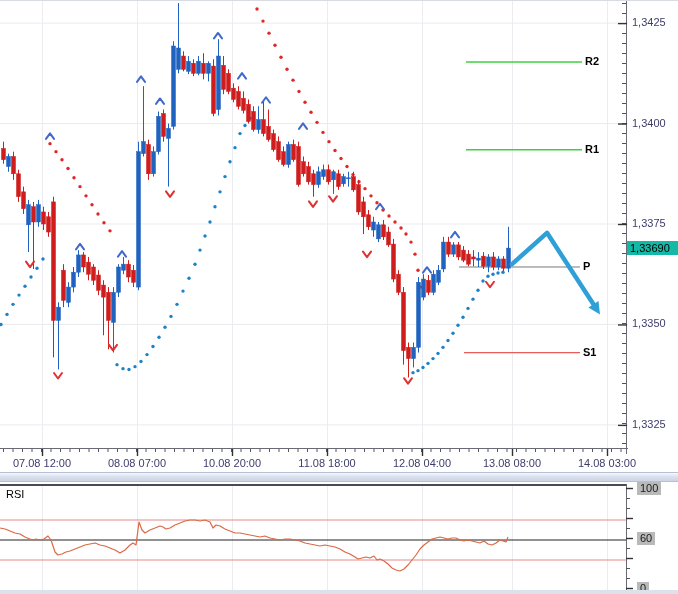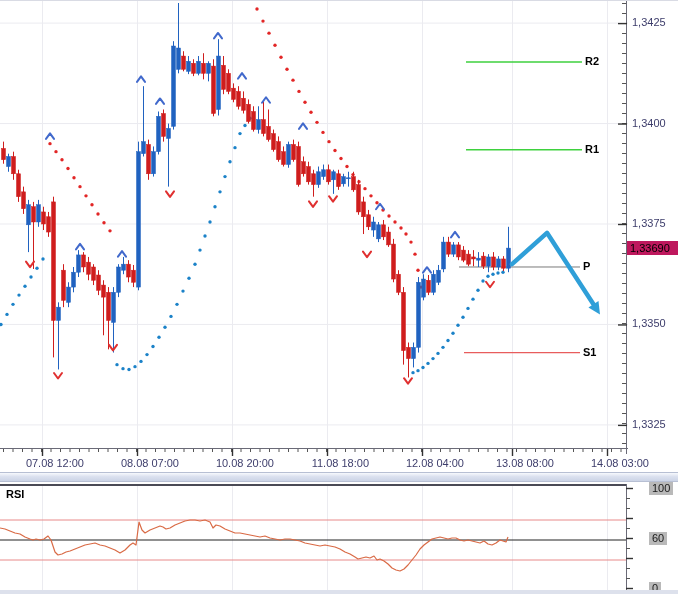--- a/index.html
+++ b/index.html
@@ -6,25 +6,25 @@
   #screen{position:relative;width:678px;height:594px;background:#fff;overflow:hidden;
           font-family:"Liberation Sans",sans-serif;border-top:1px solid #d9dbe4;box-sizing:border-box;}
   #main-chart{position:absolute;left:0;top:0;width:628px;height:447px;background:#fff;}
   #main-svg{position:absolute;left:0;top:0;}
   #rsi-panel{position:absolute;left:0;top:483px;width:626px;height:105px;background:#fff;border-top:2px solid #4a4a55;box-sizing:content-box;}
   #rsi-svg{position:absolute;left:0;top:0;}
   #deco-svg{position:absolute;left:0;top:0;pointer-events:none;}
   .pa-label{position:absolute;left:632px;font-size:11px;color:#3d3d6b;white-space:nowrap;}
   .price-tag{position:absolute;left:627px;top:0;min-width:47px;background:#55b9f2;color:#000;
              font-size:11px;padding:1px 2px 1px 3px;white-space:nowrap;}
-  .time-label{position:absolute;top:456px;width:84px;text-align:right;font-size:11px;color:#3d3d6b;white-space:nowrap;}
+  .time-label{position:absolute;top:456px;width:84px;text-align:center;font-size:11px;color:#3d3d6b;white-space:nowrap;}
   .piv-label{position:absolute;font-size:11px;font-weight:bold;color:#000;white-space:nowrap;}
-  #rsi-title{position:absolute;left:6px;top:487px;font-size:11px;font-weight:bold;color:#000;}
+  #rsi-title{position:absolute;left:6px;top:487px;font-size:11px;font-weight:normal;color:#000;}
   .rsi-badge{position:absolute;left:637px;font-size:11px;line-height:13px;padding:0 3px;color:#000;}
-  .rsi-badge.gray{background:#b9b9b9;color:#1a1a1a;margin-left:12px;}
+  .rsi-badge.gray{background:#b9b9b9;color:#1a1a1a;}
   .rsi-badge.red{background:#fca5a5;color:#6d0606;margin-left:44px;}
   #scrollstrip{position:absolute;left:0;top:471px;width:678px;height:10px;
                background:linear-gradient(#f7f9fd,#dbe1ef 45%,#ccd4e6);
                border-top:1px solid #b7bfd3;border-bottom:1px solid #b7bfd3;box-sizing:border-box;}
   #bottom-strip{position:absolute;left:0;top:589px;width:678px;height:5px;background:#dde1ec;}
 </style>
 </head>
 <body>
 
 <div id="screen">
@@ -388,21 +388,21 @@
     <span class="piv-label" style="left: 585px; top: 141.665px;">R1</span>
     <span class="piv-label" style="left: 583px; top: 258.99px;">P</span>
     <span class="piv-label" style="left: 583px; top: 344.573px;">S1</span>
   </div>
 
   <div class="pa-label" style="top: 15.0989px;">1,3425</div>
   <div class="pa-label" style="top: 115.548px;">1,3400</div>
   <div class="pa-label" style="top: 215.998px;">1,3375</div>
   <div class="pa-label" style="top: 316.447px;">1,3350</div>
   <div class="pa-label" style="top: 416.897px;">1,3325</div>
-  <div class="price-tag" style="top: 240.106px; background: #be185d;">1,33690</div>
+  <div class="price-tag" style="top: 240.106px; background: #14b8a6;">1,33690</div>
 
   <div class="time-label" style="left: 0px;">07.08 12:00</div>
   <div class="time-label" style="left: 95px;">08.08 07:00</div>
   <div class="time-label" style="left: 190px;">10.08 20:00</div>
   <div class="time-label" style="left: 285px;">11.08 18:00</div>
   <div class="time-label" style="left: 380px;">12.08 04:00</div>
   <div class="time-label" style="left: 470px;">13.08 08:00</div>
   <div class="time-label" style="left: 565px;">14.08 03:00</div>
 
   <div id="scrollstrip"></div>

